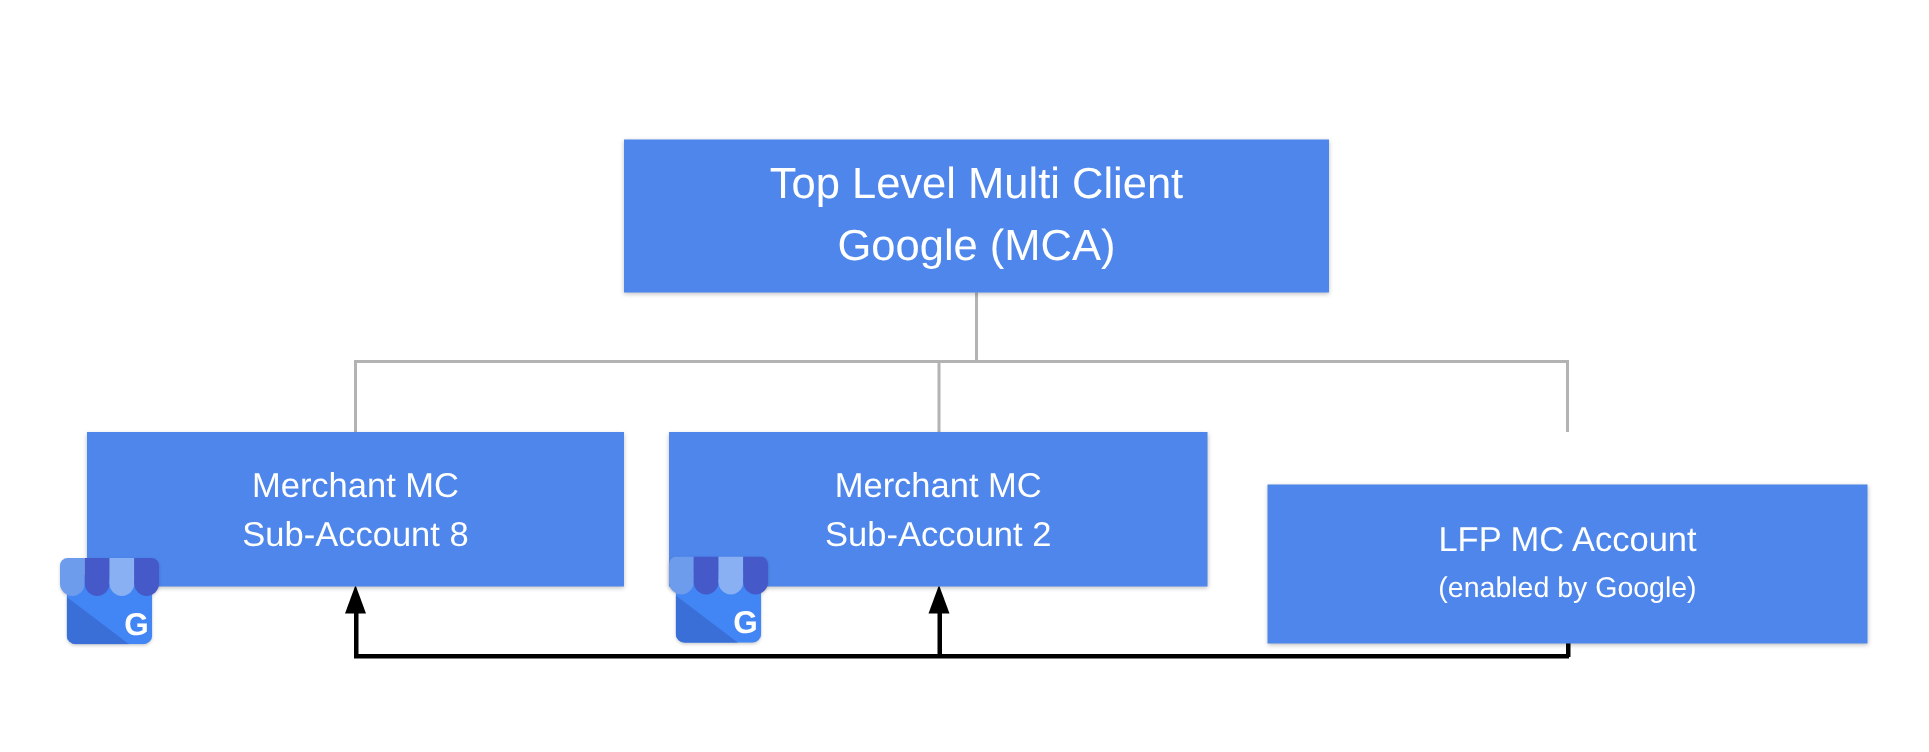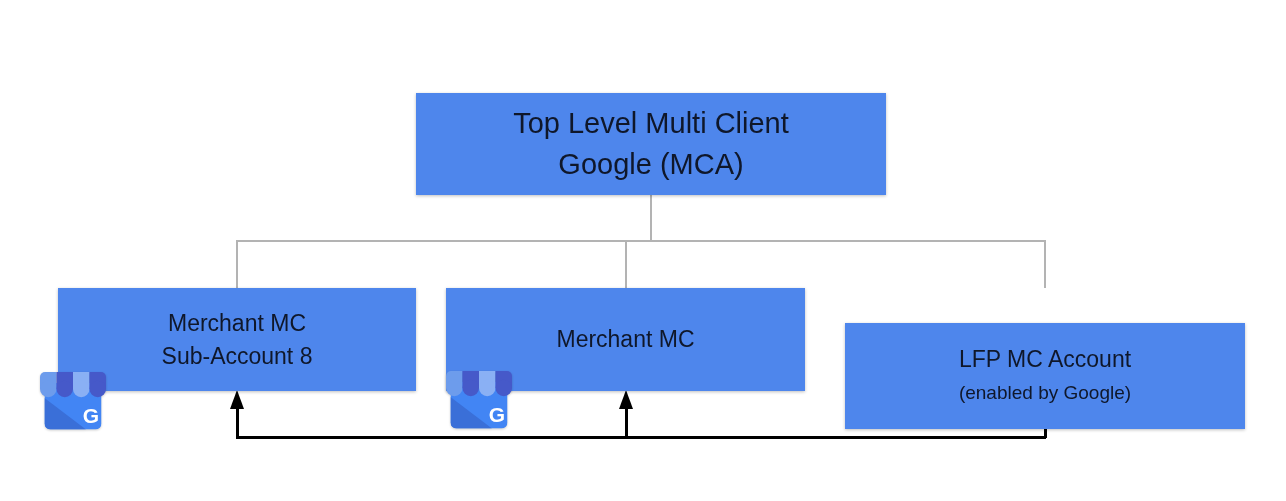--- a/index.html
+++ b/index.html
@@ -11,21 +11,21 @@
   .canvas {
     position: relative;
     width: 1286px;
     height: 501px;
     background: #ffffff;
     overflow: hidden;
   }
   .node {
     position: absolute;
     background: #4e86ec;
-    color: #0f172a;
+    color: #ffffff;
     display: flex;
     flex-direction: column;
     align-items: center;
     justify-content: center;
     text-align: center;
     box-shadow: 0 1px 3px rgba(0,0,0,0.25);
   }
   .node span { display: block; }
   .node-mca  { left: 416px; top: 93px;  width: 470px; height: 102px; font-size: 29px; line-height: 41px; }
   .node-sub1 { left: 58px;  top: 288px; width: 358px; height: 103px; font-size: 23px; line-height: 33px; }
@@ -74,20 +74,21 @@
     <span class="line2">Google (MCA)</span>
   </div>
 
   <div class="node node-sub1">
     <span class="line1">Merchant MC</span>
     <span class="line2">Sub-Account 8</span>
   </div>
 
   <div class="node node-sub2">
     <span class="line1">Merchant MC</span>
+    <span class="line2">Sub-Account 2</span>
   </div>
 
   <div class="node node-lfp">
     <span class="line1">LFP MC Account</span>
     <span class="line2">(enabled by Google)</span>
   </div>
 
   <div class="gmb-icon" style="left:40px; top:369px;">
     <svg viewBox="0 0 66 61" xmlns="http://www.w3.org/2000/svg">
       <defs>

